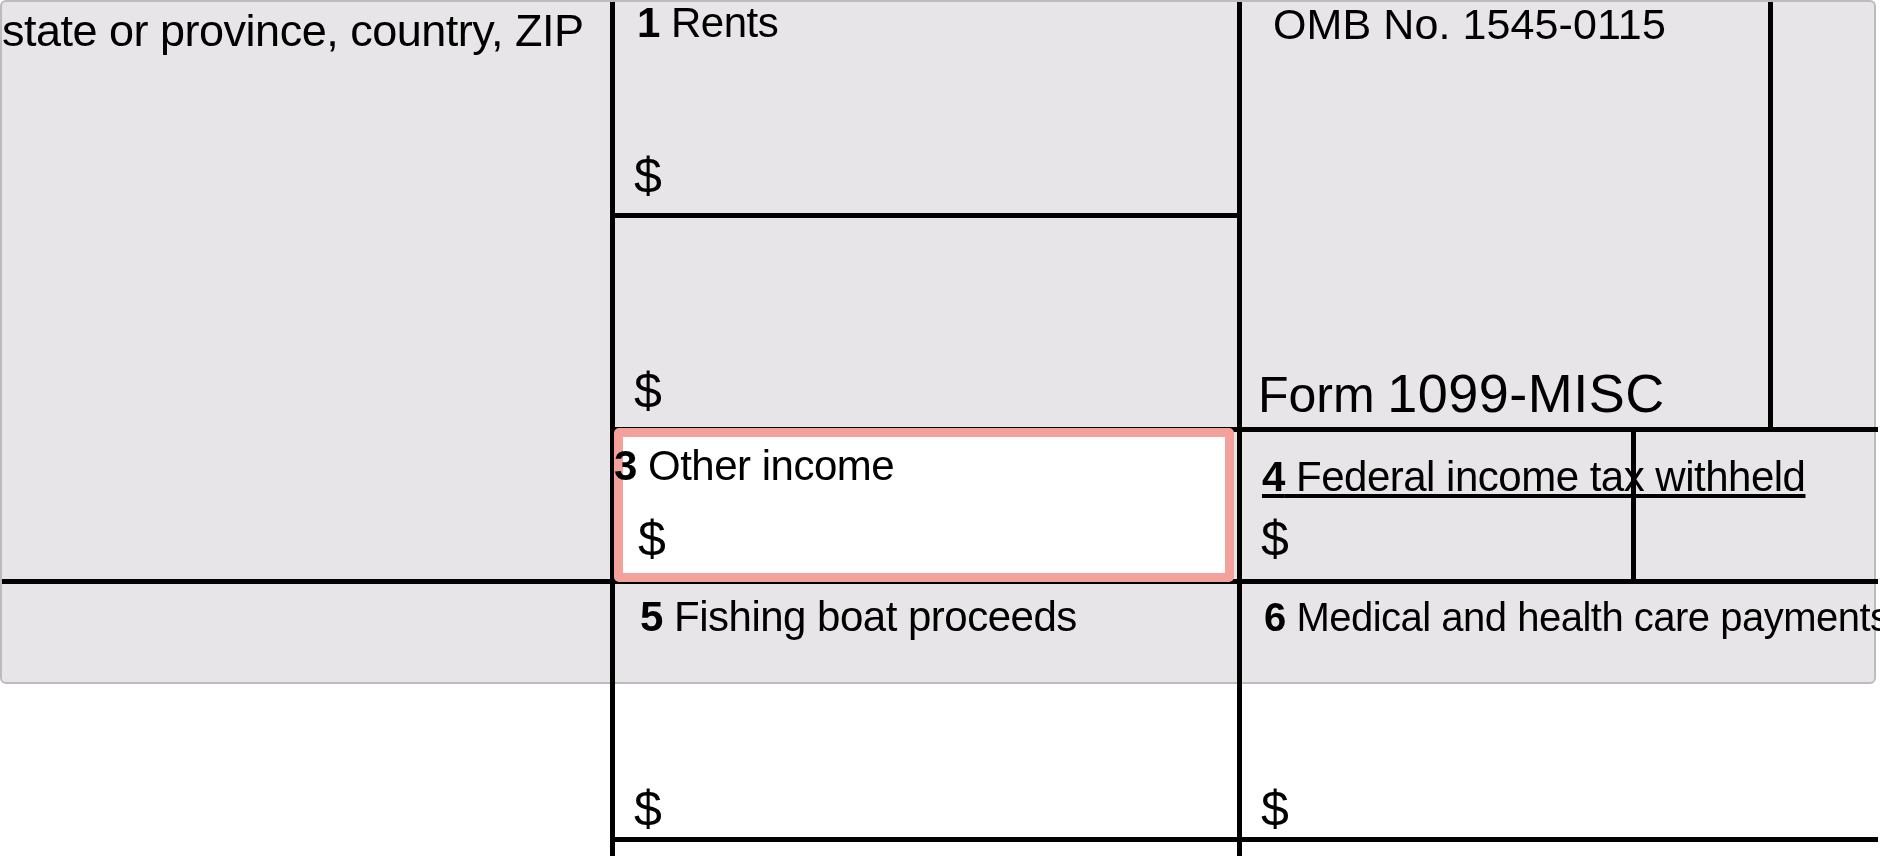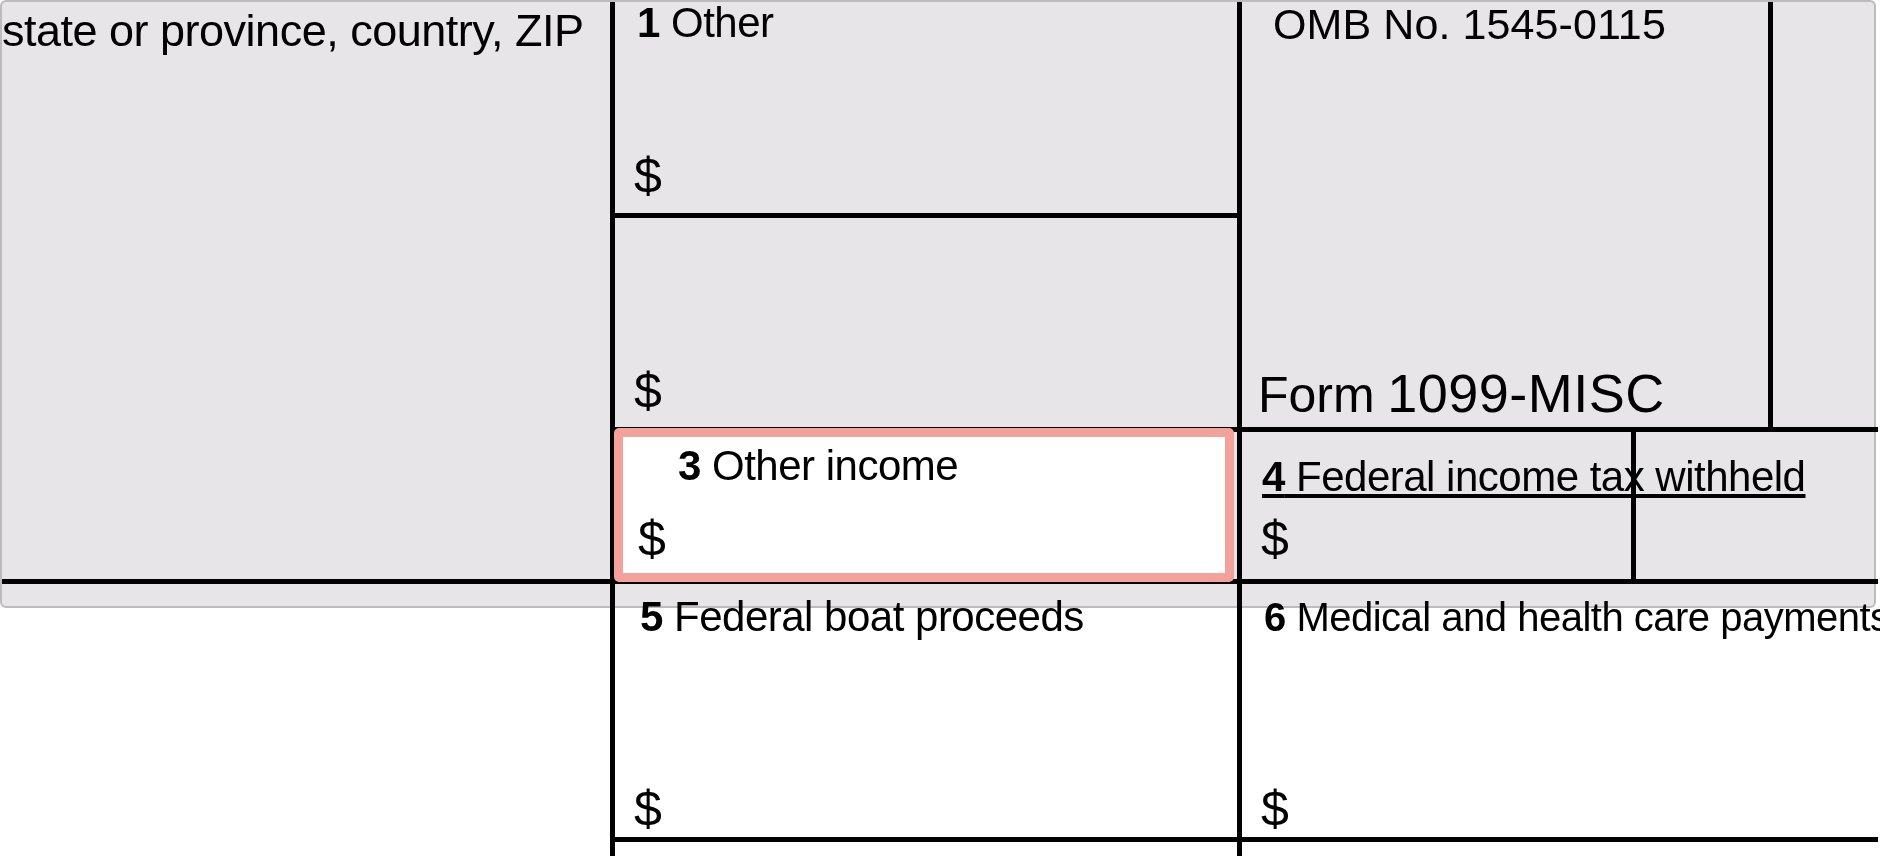--- a/index.html
+++ b/index.html
@@ -7,21 +7,21 @@
     padding: 0;
     width: 1880px;
     height: 856px;
     background: #fff;
     font-family: "Helvetica Neue", Helvetica, Arial, sans-serif;
     overflow: hidden;
   }
   .frame {
     position: relative;
     width: 1876px;
-    height: 608px;
+    height: 684px;
     margin: 0;
     background: #e7e5e7;
     border: 2px solid #bcbcbc;
     border-radius: 6px;
     box-sizing: border-box;
   }
   .abs {
     position: absolute;
     box-sizing: border-box;
   }
@@ -94,21 +94,21 @@
     background: #ffffff;
     border: 9px solid #f3a19a;
     border-radius: 5px;
   }
 
   
   .b1lab { left: 635px; top: -2px; }
   .b1d   { left: 632px; top: 145px; }
   .b2lab { left: 638px; top: 223px; }
   .b2d   { left: 632px; top: 360px; }
-  .b3lab { left: 676px; top: 441px; font-weight:400;}
+  .b3lab { left: 612px; top: 441px; font-weight:400;}
   .b3d   { left: 636px; top: 508px; }
   .b4lab { left: 1260px; top: 452px; text-decoration: underline; }
   .b4d   { left: 1259px; top: 508px; }
   .b5lab { left: 638px; top: 592px; }
   .b5d   { left: 632px; top: 778px; }
   .b6lab { left: 1262px; top: 593px; font-size:40px;}
   .b6d   { left: 1259px; top: 778px; }
 
   
   .topcut {
@@ -136,41 +136,41 @@
 
   <div class="abs label omb topcut" style="height:44px;">OMB No. 1545-0115</div>
   <div class="abs formmisc">
     <span class="fw">Form</span>
     <span> </span>
     <span class="fn">1099-MISC</span>
   </div>
 
   <div class="abs label b1lab topcut" style="height:42px;">
     <span class="num">1</span>
-    <span> </span><span>Other</span>
+    <span> </span><span>Rents</span>
   </div>
   <div class="abs dollar b1d">$</div>
 
   <div class="abs dollar b2d">$</div>
 
   <div class="abs label b3lab">
     <span class="num">3</span>
     <span> </span><span>Other income</span>
   </div>
   <div class="abs dollar b3d">$</div>
 
   <div class="abs label b4lab">
     <span class="num">4</span>
     <span> </span><span>Federal income tax withheld</span>
   </div>
   <div class="abs dollar b4d">$</div>
 
   <div class="abs label b5lab">
     <span class="num">5</span>
-    <span> </span><span>Federal boat proceeds</span>
+    <span> </span><span>Fishing boat proceeds</span>
   </div>
   <div class="abs dollar b5d">$</div>
 
   <div class="abs label b6lab">
     <span class="num">6</span>
     <span> </span><span>Medical and health care payments</span>
   </div>
   <div class="abs dollar b6d">$</div>
 
 </div>

